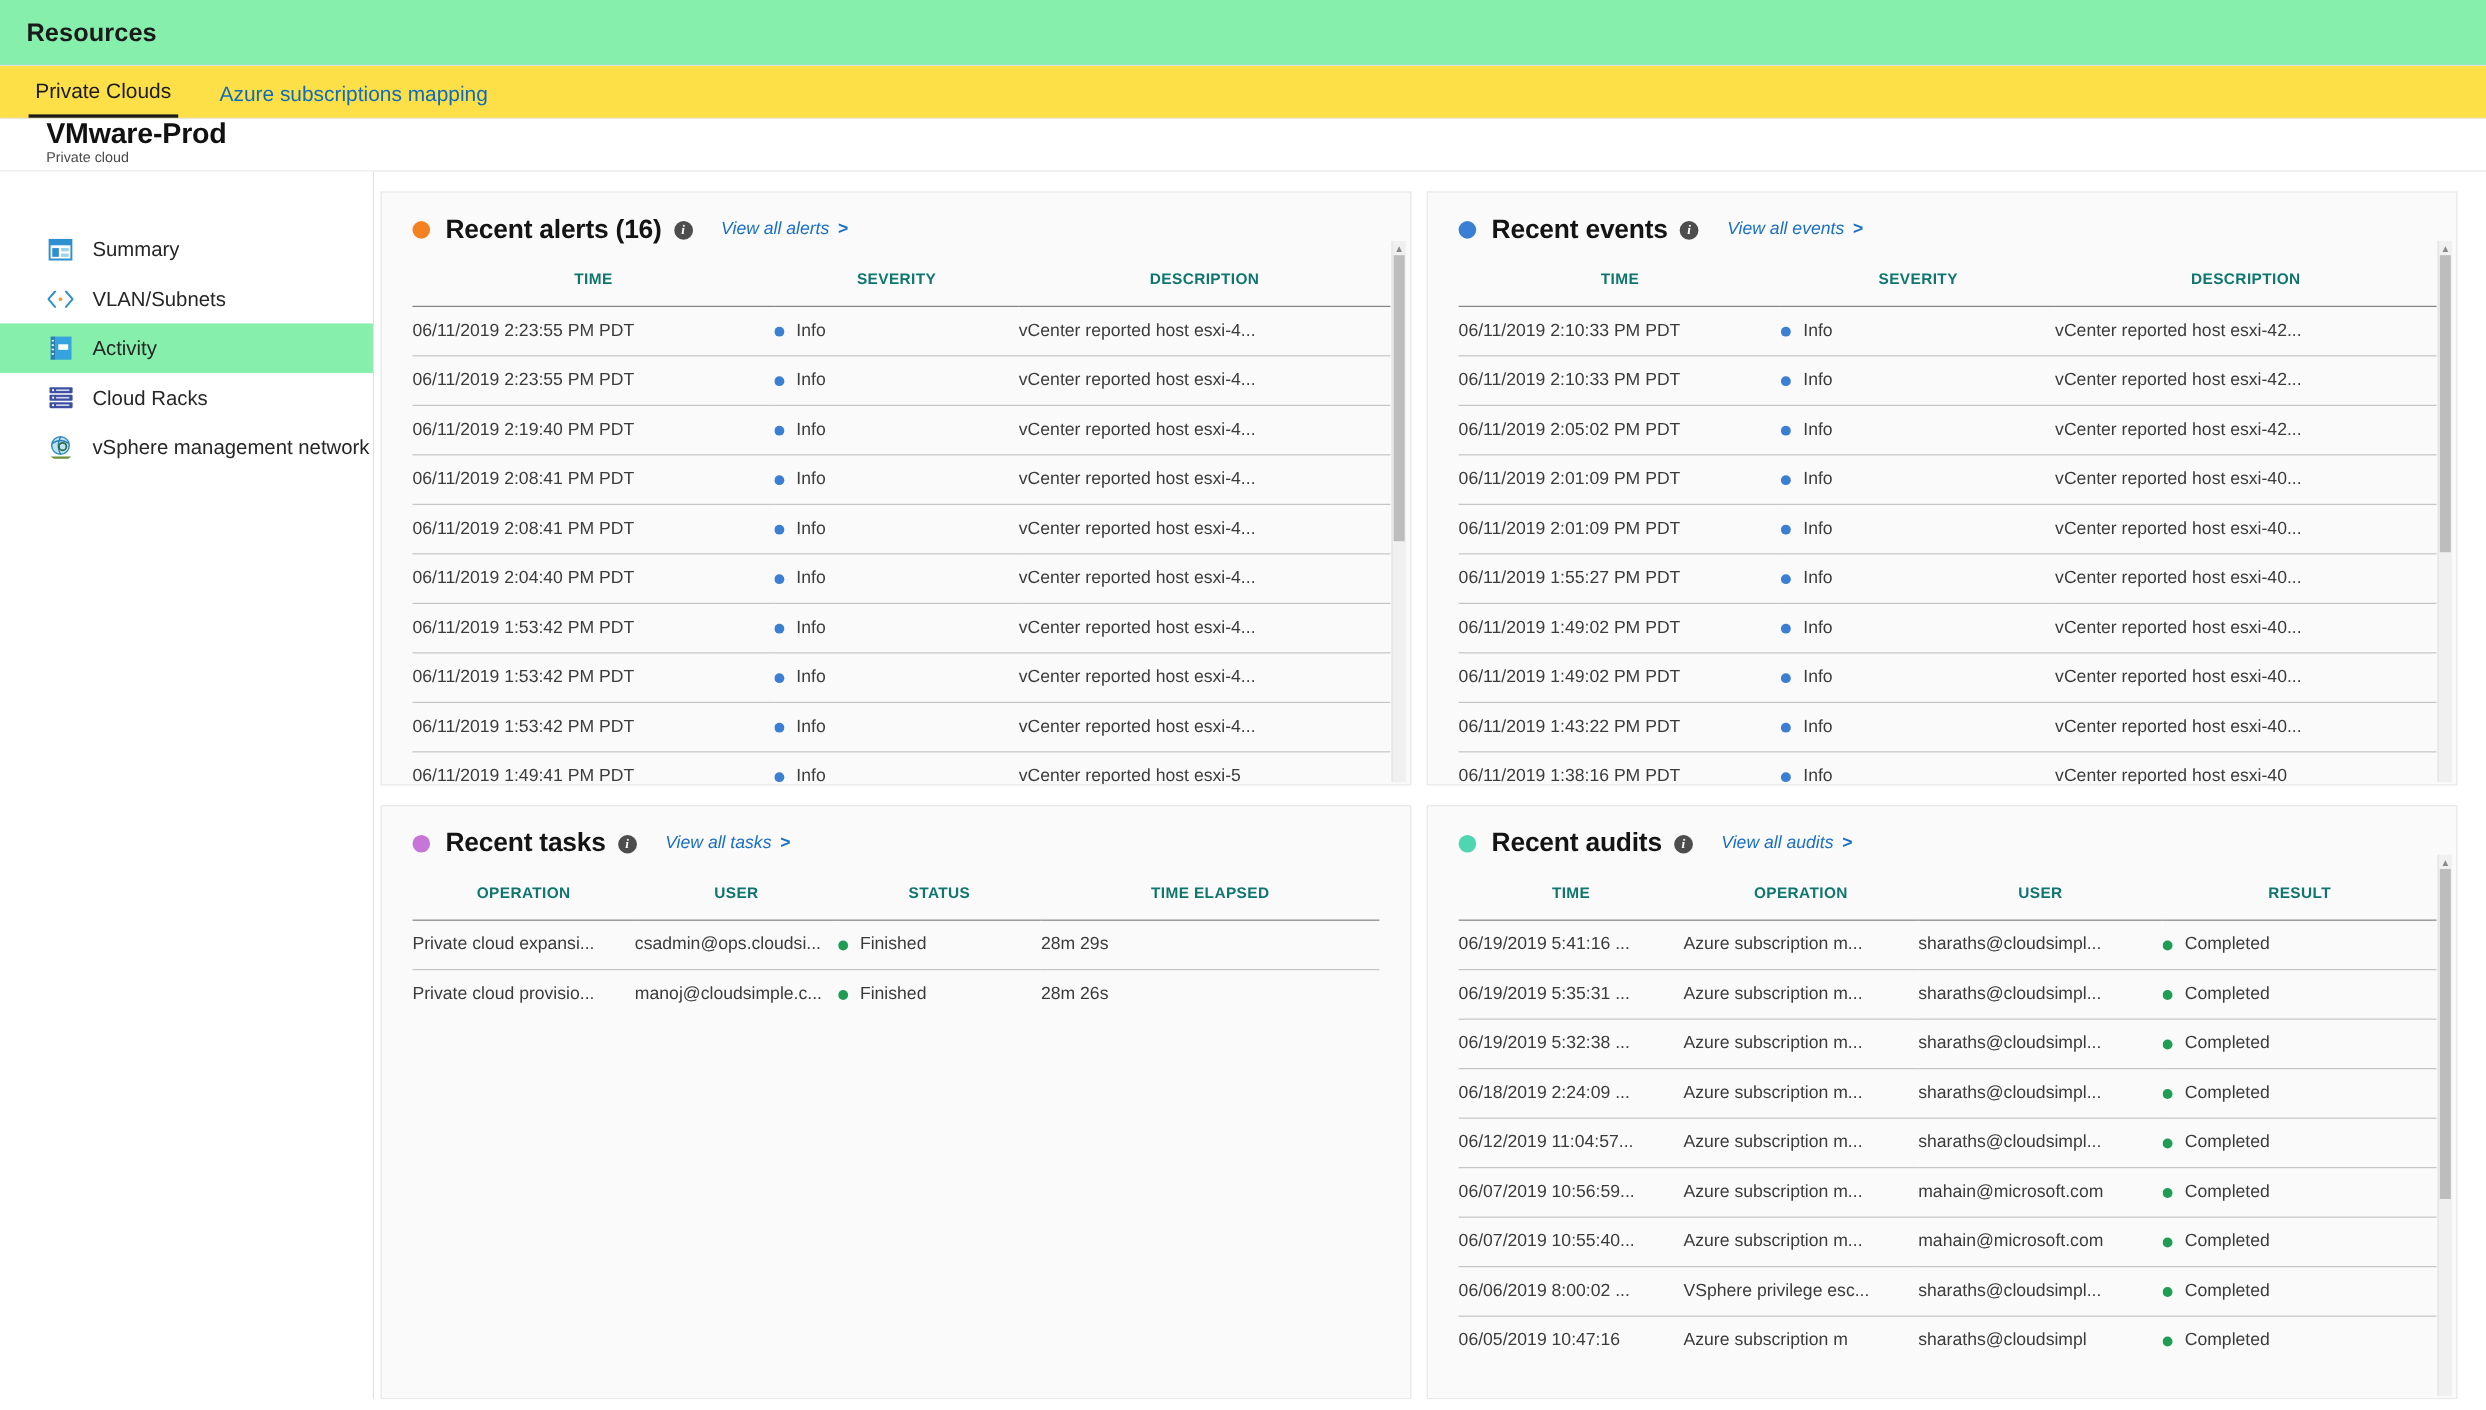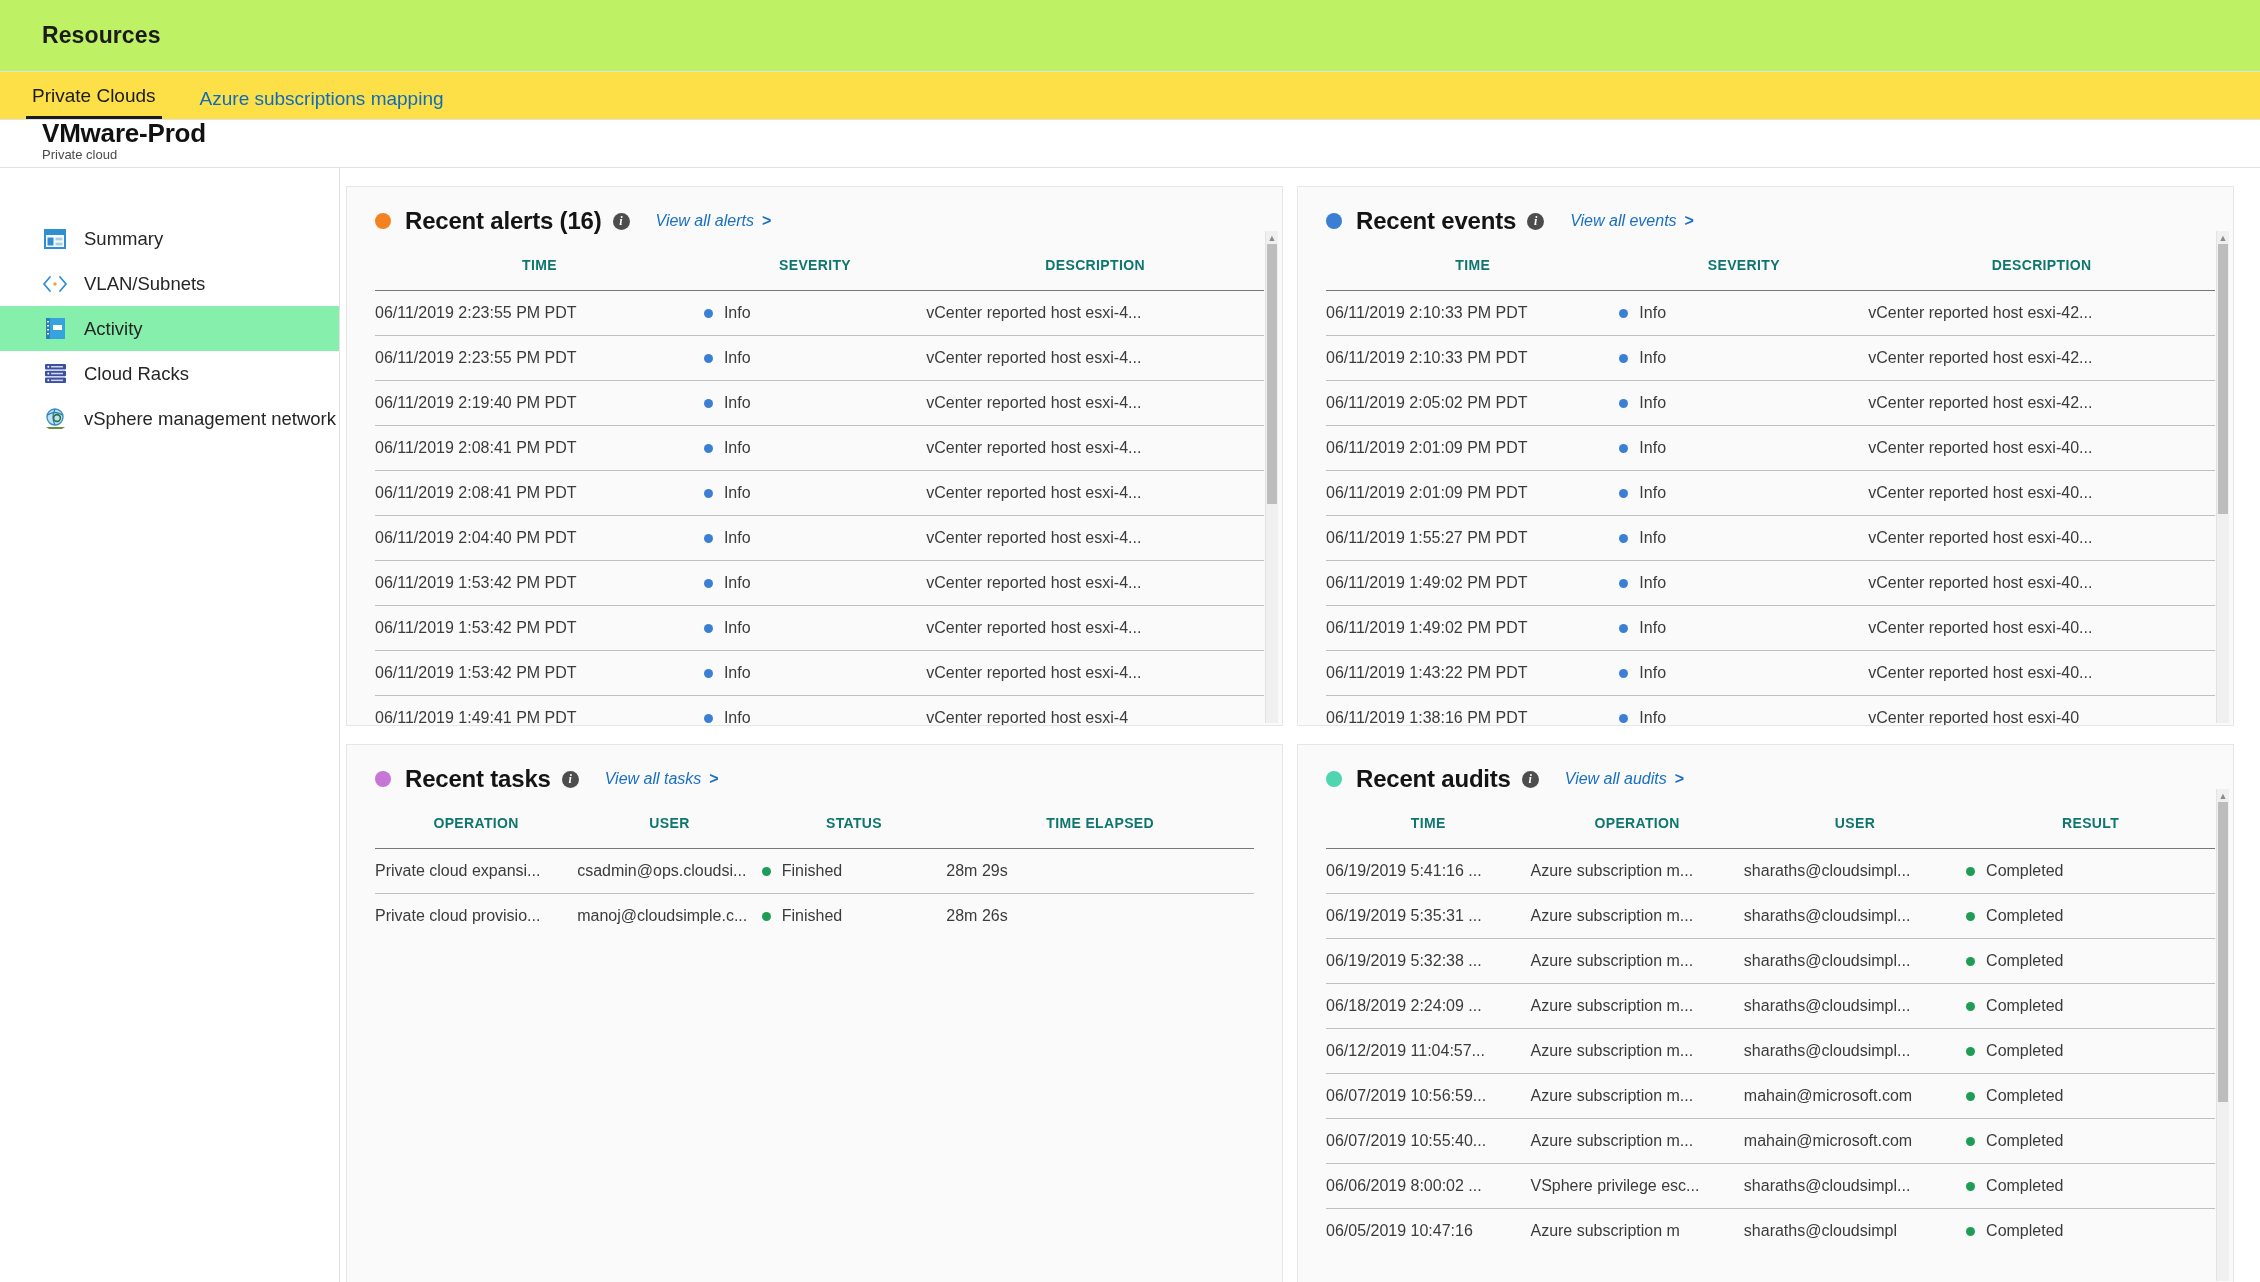--- a/index.html
+++ b/index.html
@@ -7,26 +7,26 @@
     margin: 0; padding: 0;
     width: 2260px; height: 1282px;
     background: #ffffff;
     font-family: "Liberation Sans", sans-serif;
     color: #1a1a1a;
     overflow: hidden;
   }
 
   
   .topbar {
-    height: 72px;
+    height: 60px;
     border-bottom: 1px solid #e1e1e1;
     display: flex;
     align-items: center;
-    padding-left: 42px;
-    background: #bef264;
+    padding-left: 24px;
+    background: #86efac;
   }
   .topbar-title {
     font-size: 23px;
     font-weight: 600;
     color: #1b1b1b;
     letter-spacing: .1px;
   }
 
   
   .tabbar {
@@ -458,21 +458,21 @@
                   <td>vCenter reported host esxi-4...</td>
                 </tr>
               <tr>
                   <td>06/11/2019 1:49:41 PM PDT</td>
                   <td>
                     <span class="cell-flex">
                       <span class="dot-sm" style="background:#3b7fd4"></span>
                       <span>Info</span>
                     </span>
                   </td>
-                  <td>vCenter reported host esxi-4</td>
+                  <td>vCenter reported host esxi-5</td>
                 </tr>
             </tbody>
           </table>
         </div>
         <div class="vscroll alerts">
           <div class="arrow">▲</div>
           <div class="thumb"></div>
         </div>
       </div>
 

